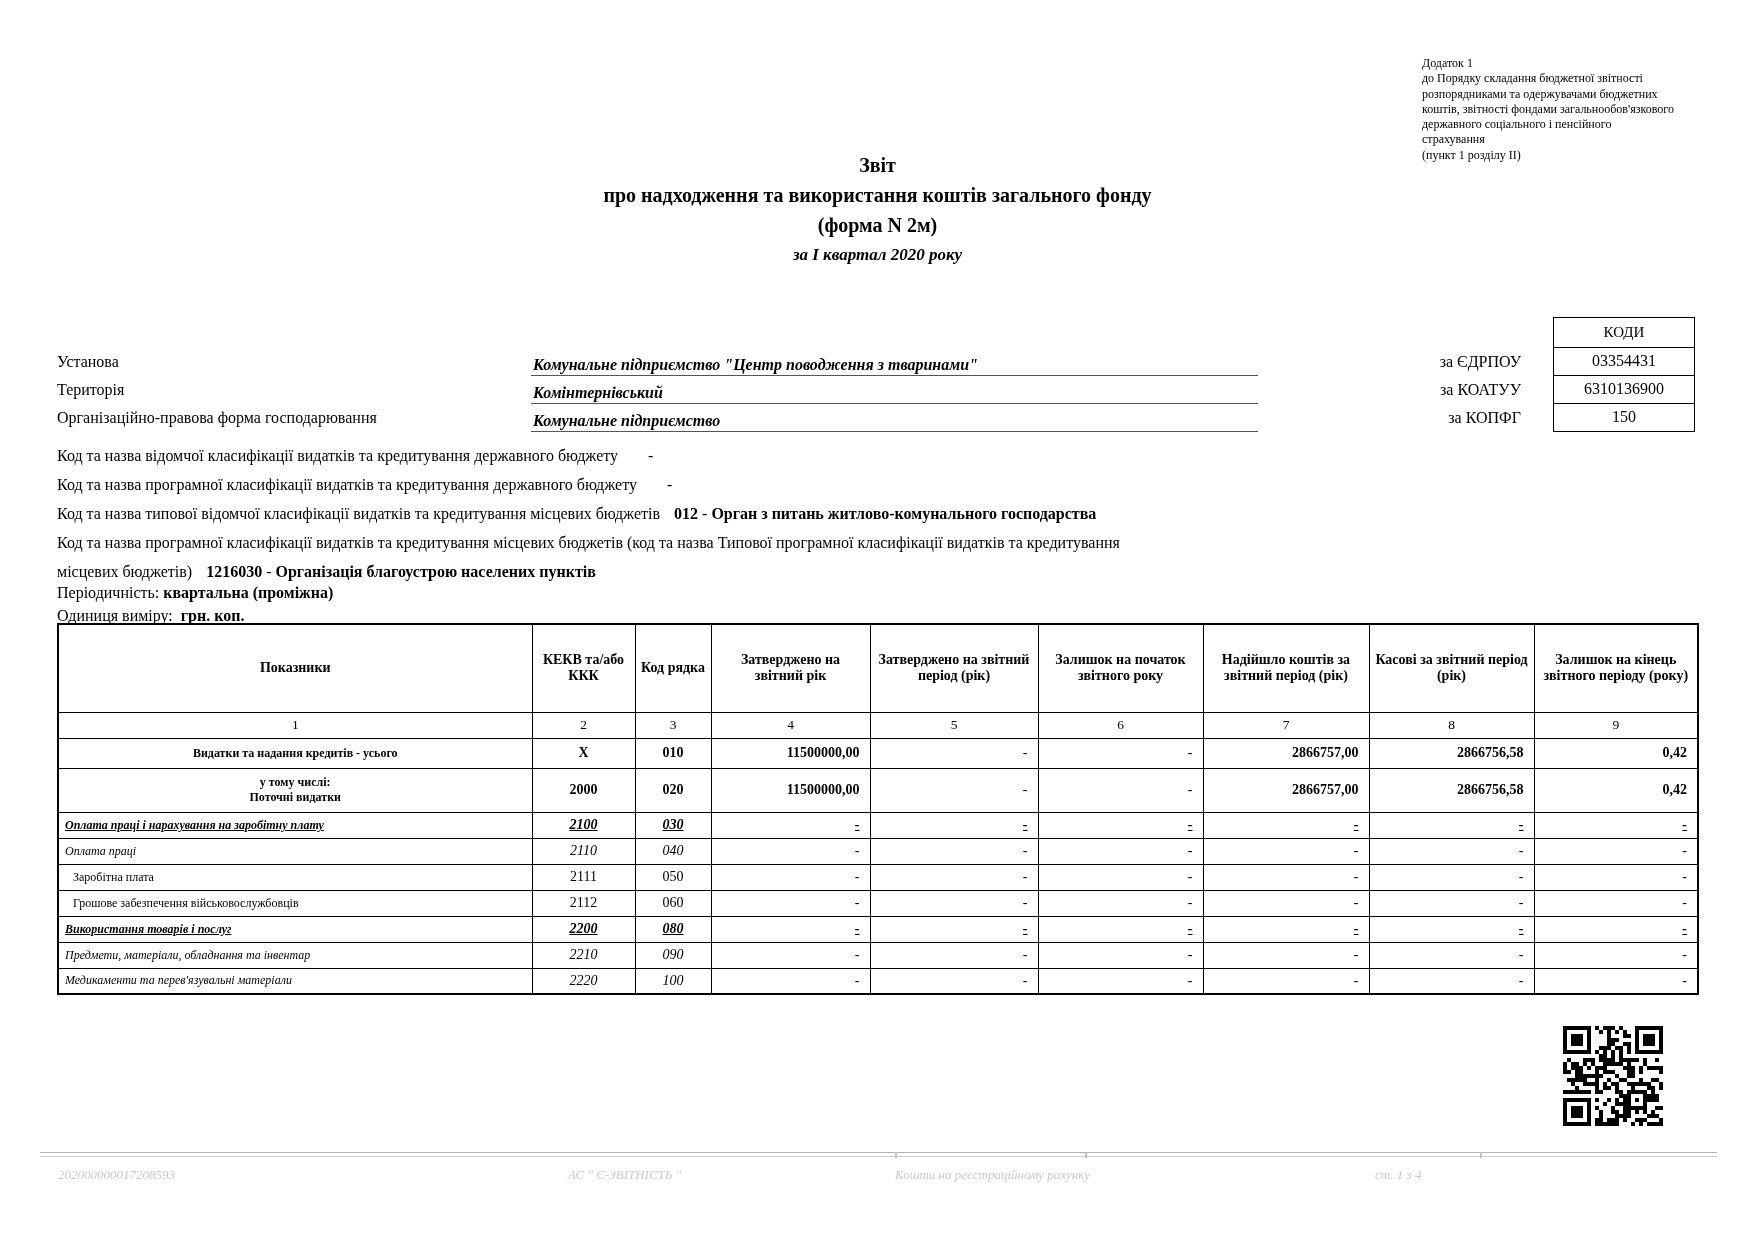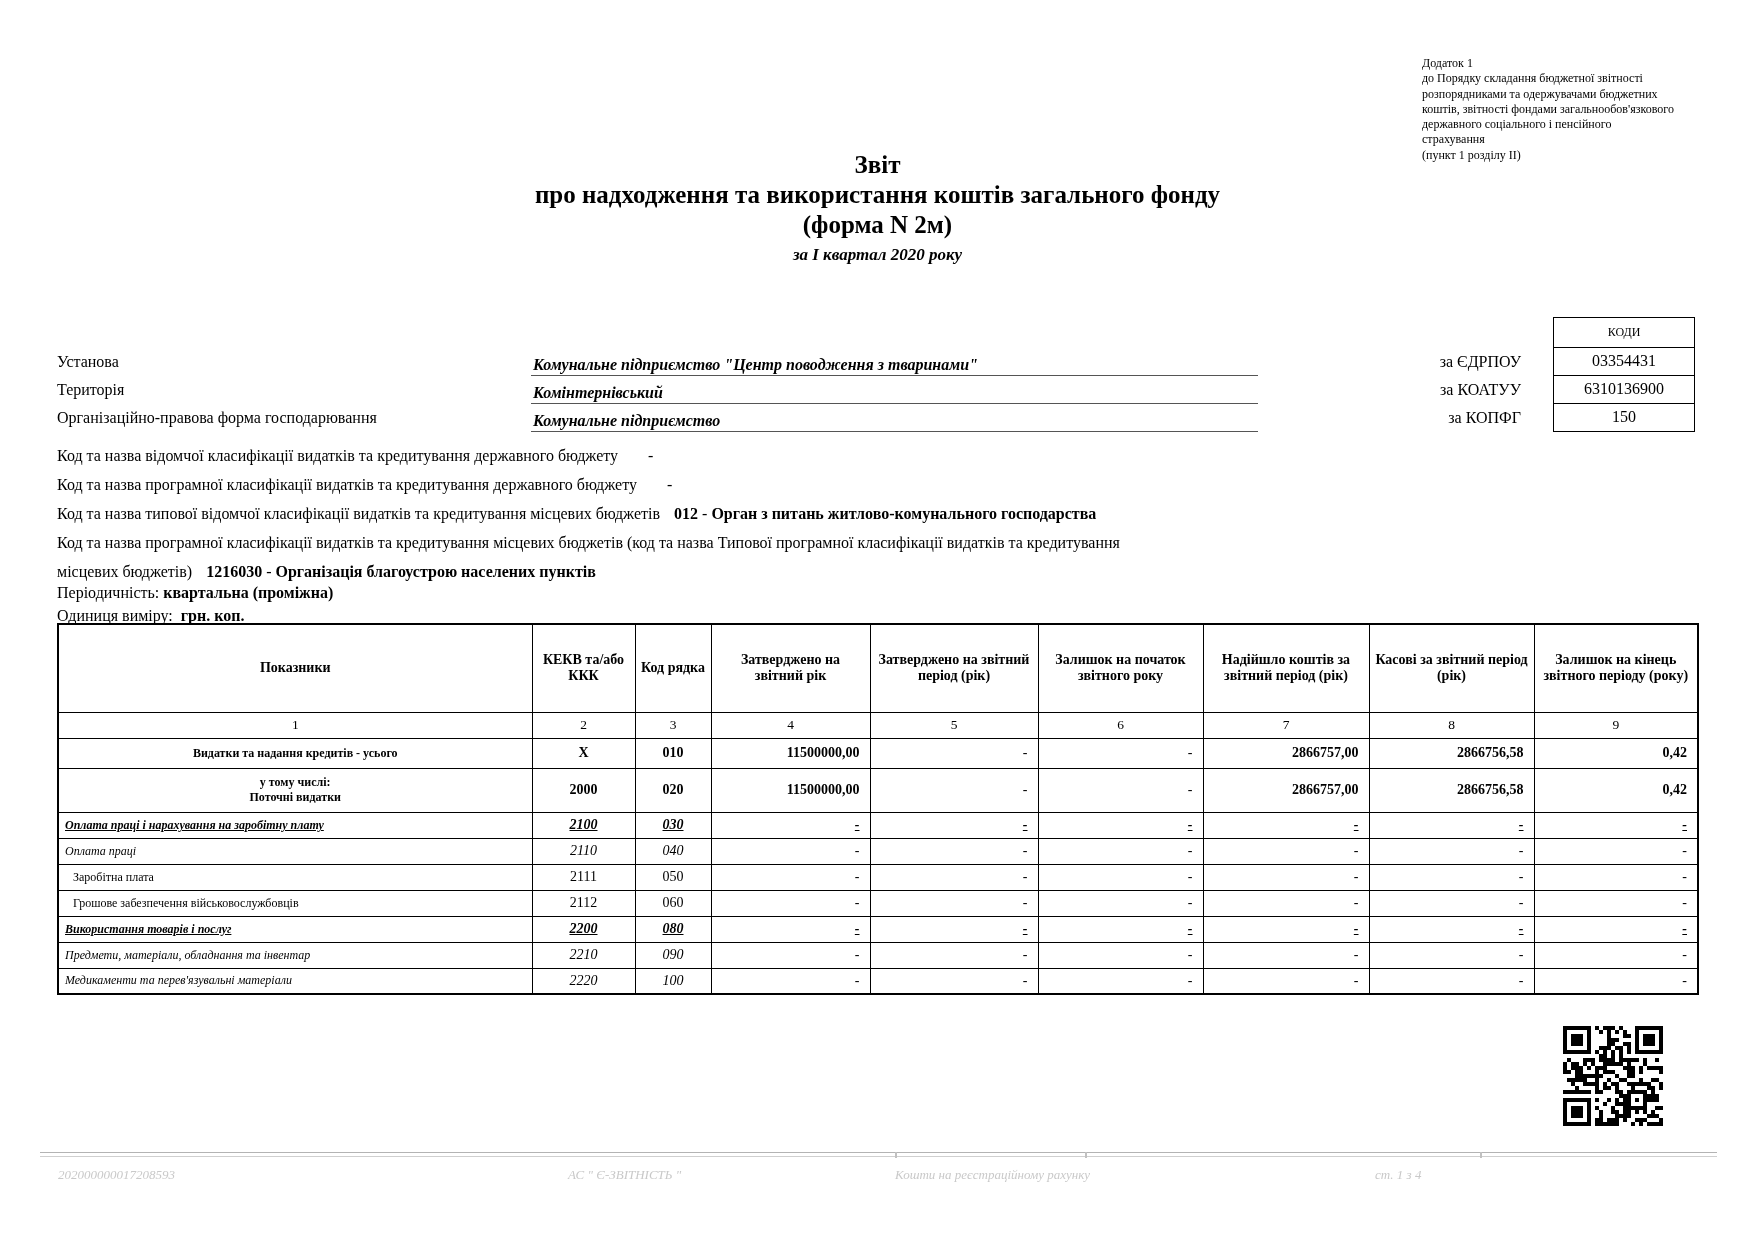--- a/index.html
+++ b/index.html
@@ -4,33 +4,33 @@
 <style>
   html,body{margin:0;padding:0;background:#fff;}
   .page{position:relative;width:1755px;height:1241px;background:#fff;color:#000;
         font-family:"Liberation Serif","DejaVu Serif",serif;overflow:hidden;}
   .abs{position:absolute;}
   
   .annex{left:1422px;top:56px;width:310px;font-size:12px;line-height:15.3px;}
   .annex div{white-space:nowrap;}
   
   .title-block{left:0;top:150px;width:1755px;text-align:center;}
-  .t1{font-size:25px;font-weight:700;line-height:30px;}
+  .t1{font-size:20px;font-weight:700;line-height:30px;}
   .t2{font-size:17px;font-weight:700;font-style:italic;margin-top:5px;}
   
   .info{left:57px;top:317px;width:1640px;display:grid;
         grid-template-columns:474px 727px 295px 142px;
         grid-template-rows:31px 28px 28px 28px;}
   .ilab{font-size:16px;align-self:center;}
   .ival{font-size:16px;font-weight:700;font-style:italic;border-bottom:1px solid #555;
         align-self:end;padding:0 2px 1px 2px;white-space:nowrap;overflow:hidden;}
   .iclab{font-size:16px;text-align:right;padding-right:32px;align-self:center;}
   .codes-cell{border:1.5px solid #000;margin-top:-1.5px;display:flex;align-items:center;
         justify-content:center;font-size:16px;}
-  .codes-head{margin-top:0;font-size:12px;}
+  .codes-head{margin-top:0;font-size:15px;}
   
   .clines{left:57px;top:441px;width:1665px;font-size:16px;line-height:29px;}
   .clines p{margin:0;}
   .cl-dash{margin-left:30px;}
   .cl-code{margin-left:14px;}
   b{font-weight:700;}
   .pline1{left:57px;top:584px;font-size:16px;}
   .pline2{left:57px;top:607px;font-size:16px;}
   
   table.main{left:57px;top:623px;width:1640px;border-collapse:collapse;table-layout:fixed;

